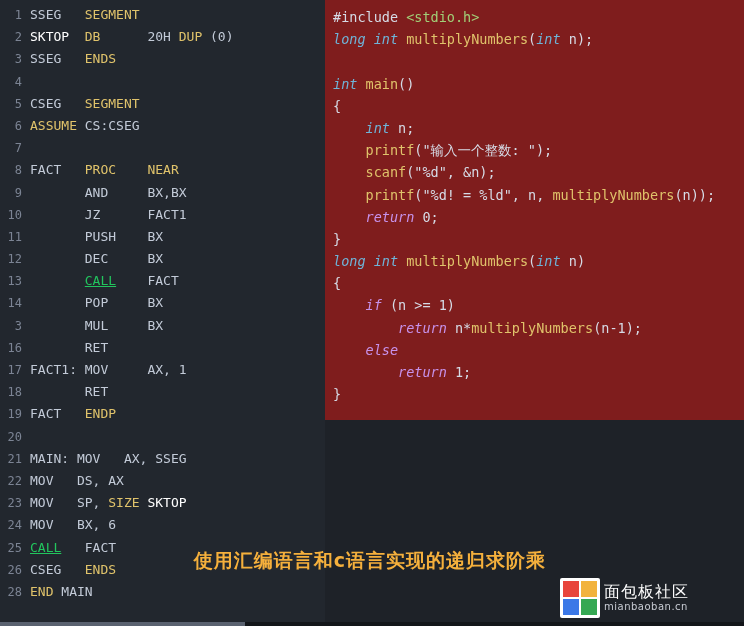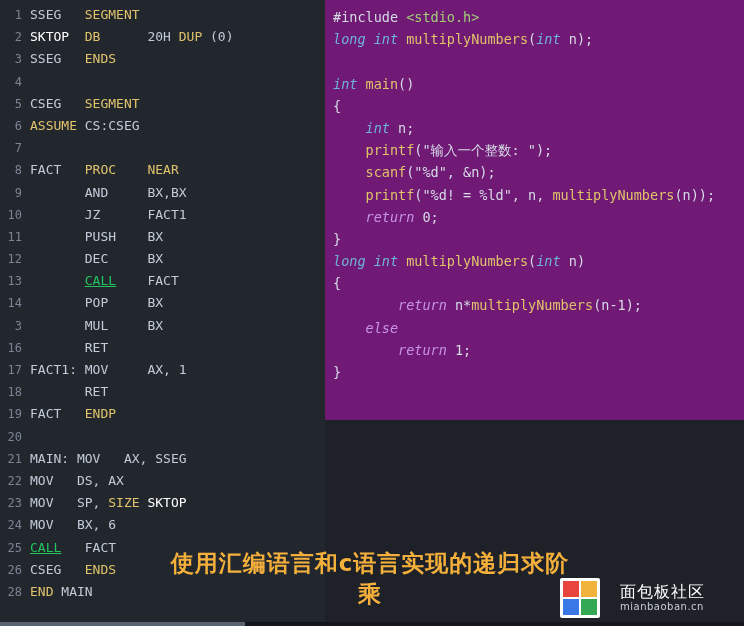--- a/index.html
+++ b/index.html
@@ -48,21 +48,21 @@
   .asm-code .kw   { color: #e0c36b; }
   .asm-code .lbl  { color: #ffffff; }
   .asm-code .cal  { color: #22c55e; text-decoration: underline; }
 
   
   #c-pane {
     position: absolute;
     left: 325px; top: 0;
     width: 419px;
     height: 420px;
-    background: #701a75;
+    background: #7f1d1d;
     box-sizing: border-box;
     padding: 6px 0 16px 8px;
   }
   .c-row {
     height: 22.2px;
     line-height: 22.2px;
     font-size: 13.5px;
     white-space: pre;
     color: #d6dbe6;
   }
@@ -72,33 +72,33 @@
   .c-row .fn   { color: #e0c36b; }
   .c-row .kw2  { color: #c792ea; font-style: italic; }
   #caption-wrap {
     position: absolute;
     left: 170px;
     top: 548px;
     width: 400px;
     text-align: center;
     color: #f5b03c;
     font-family: "DejaVu Sans", sans-serif;
-    font-size: 23px;
+    font-size: 19px;
     font-weight: bold;
     letter-spacing: 1px;
   }
 
   
   #watermark {
     position: absolute;
     left: 560px;
     top: 578px;
     display: flex;
     align-items: center;
-    gap: 20px;
+    gap: 4px;
   }
   .wm-logo {
     width: 40px;
     height: 40px;
     display: grid;
     grid-template-columns: 1fr 1fr;
     grid-template-rows: 1fr 1fr;
     gap: 2px;
     background: #ffffff;
     padding: 3px;
@@ -182,20 +182,21 @@
     <div class="c-row"><span class="typ">int</span> <span class="fn">main</span>()</div>
     <div class="c-row">{</div>
     <div class="c-row">    <span class="typ">int</span> n;</div>
     <div class="c-row">    <span class="fn">printf</span>("输入一个整数: ");</div>
     <div class="c-row">    <span class="fn">scanf</span>("%d", &amp;n);</div>
     <div class="c-row">    <span class="fn">printf</span>("%d! = %ld", n, <span class="fn">multiplyNumbers</span>(n));</div>
     <div class="c-row">    <span class="kw2">return</span> 0;</div>
     <div class="c-row">}</div>
     <div class="c-row"><span class="typ">long int</span> <span class="fn">multiplyNumbers</span>(<span class="typ">int</span> n)</div>
     <div class="c-row">{</div>
+    <div class="c-row">    <span class="kw2">if</span> (n &gt;= 1)</div>
     <div class="c-row">        <span class="kw2">return</span> n*<span class="fn">multiplyNumbers</span>(n-1);</div>
     <div class="c-row">    <span class="kw2">else</span></div>
     <div class="c-row">        <span class="kw2">return</span> 1;</div>
     <div class="c-row">}</div>
   </div>
 
 <div id="caption-wrap">使用汇编语言和c语言实现的递归求阶乘</div>
 
 <div id="watermark">
   <div class="wm-logo">

